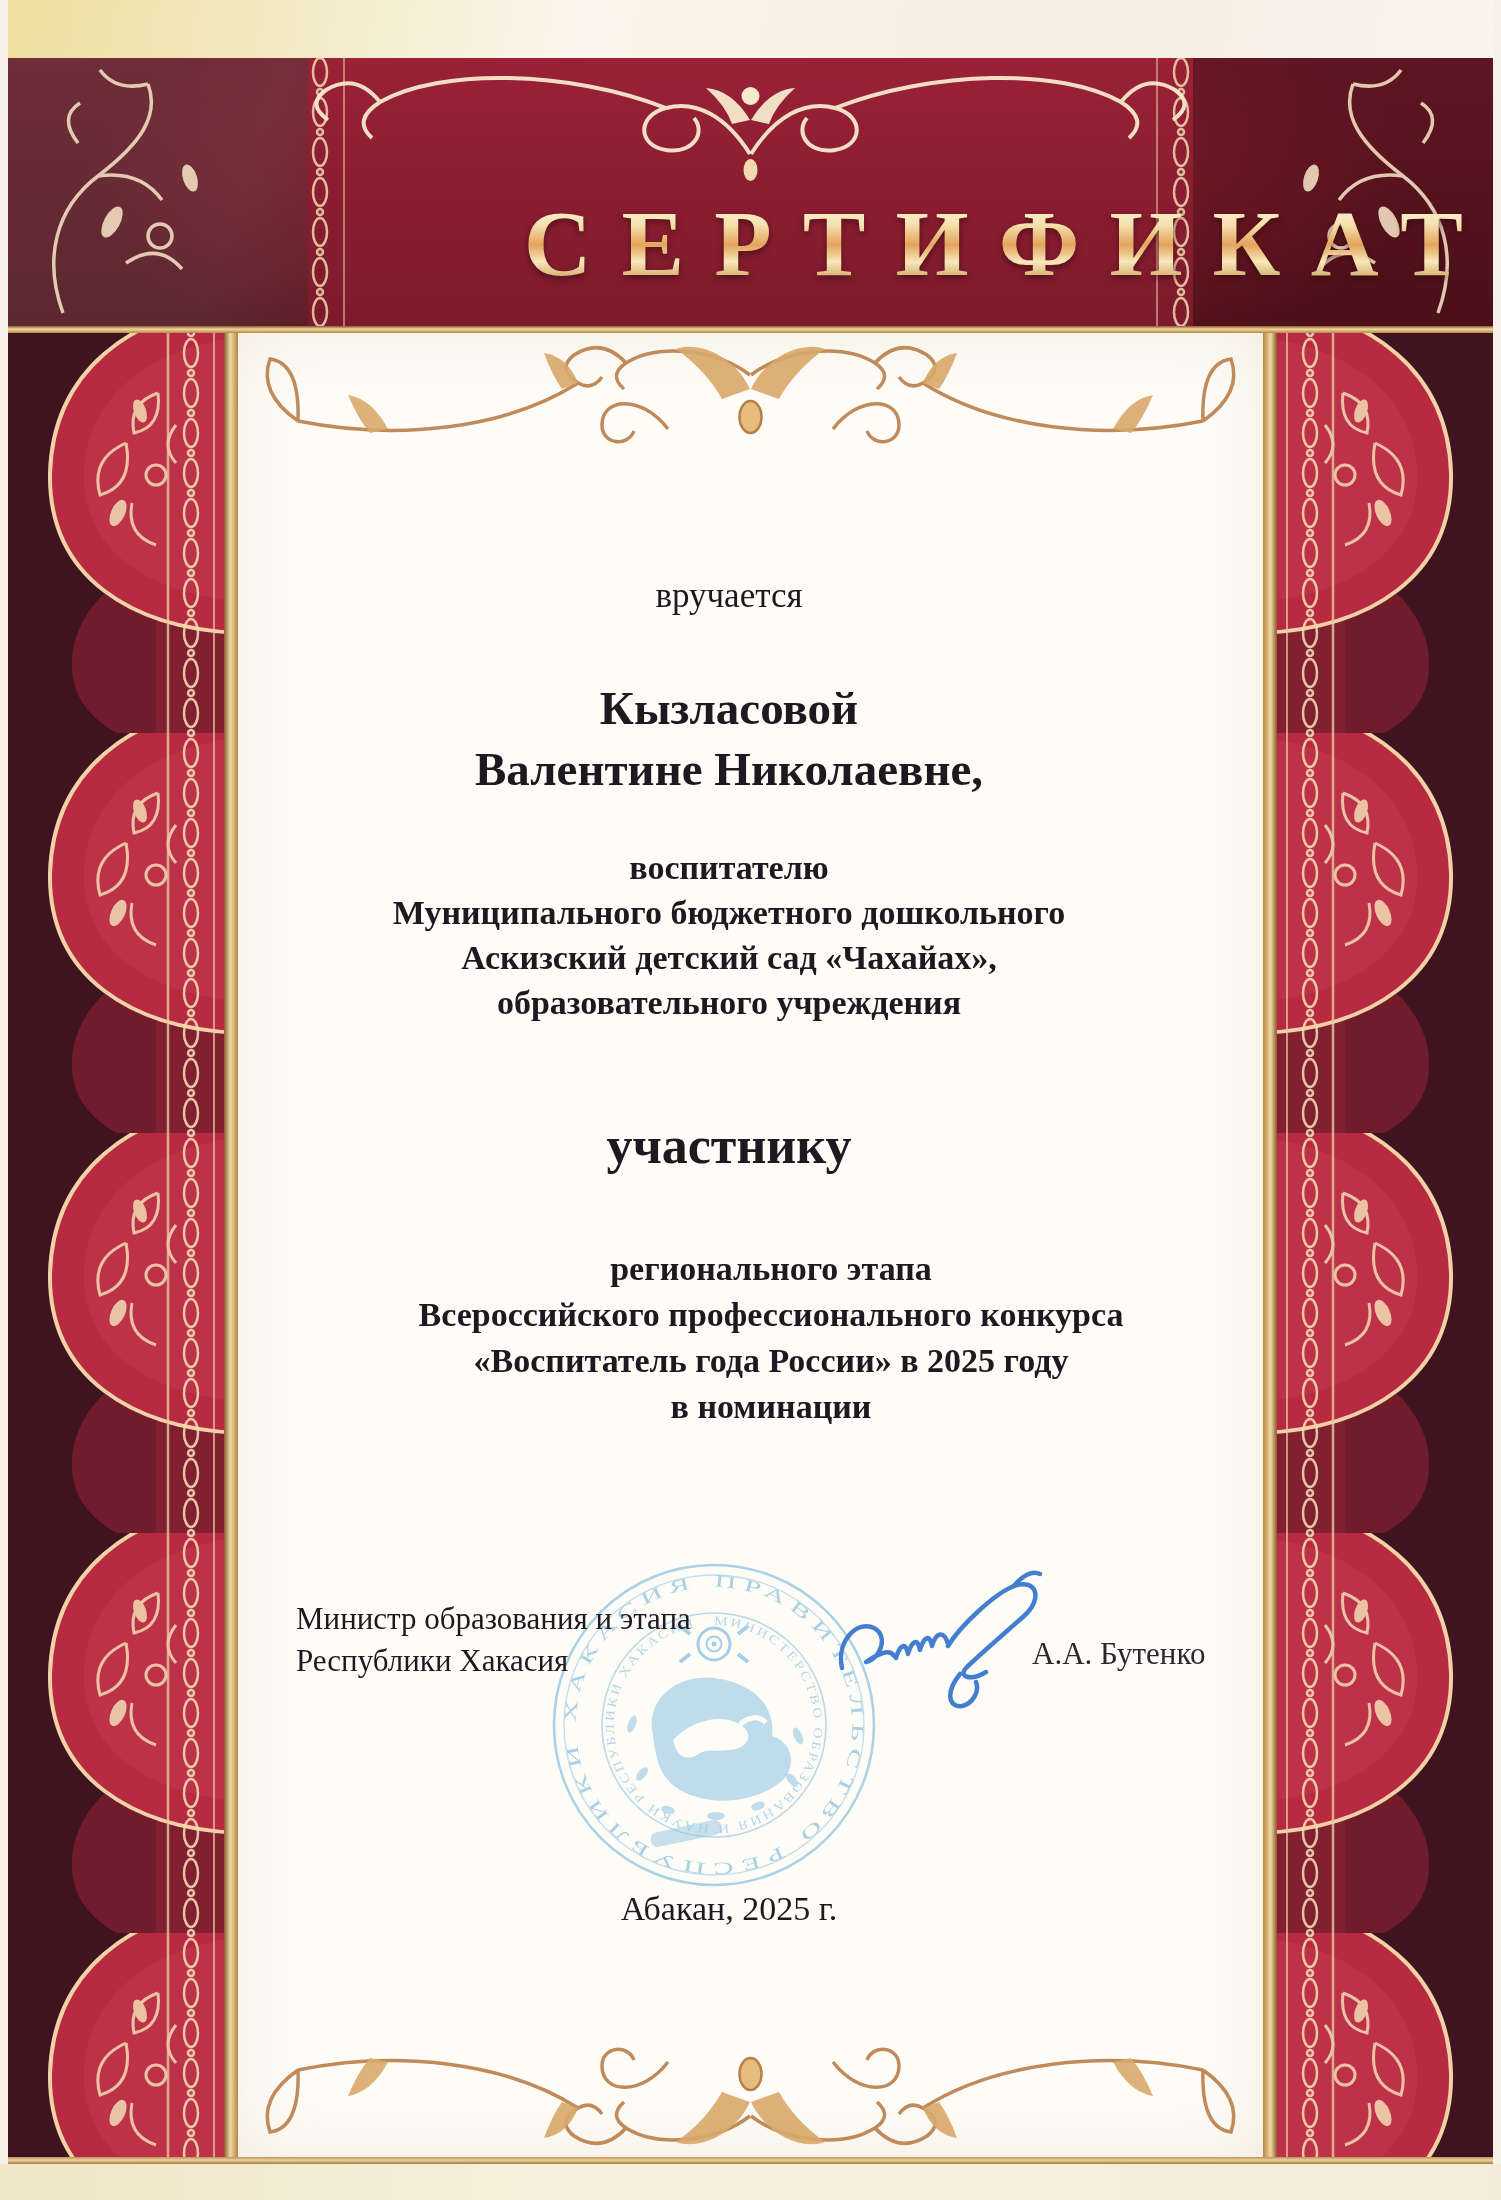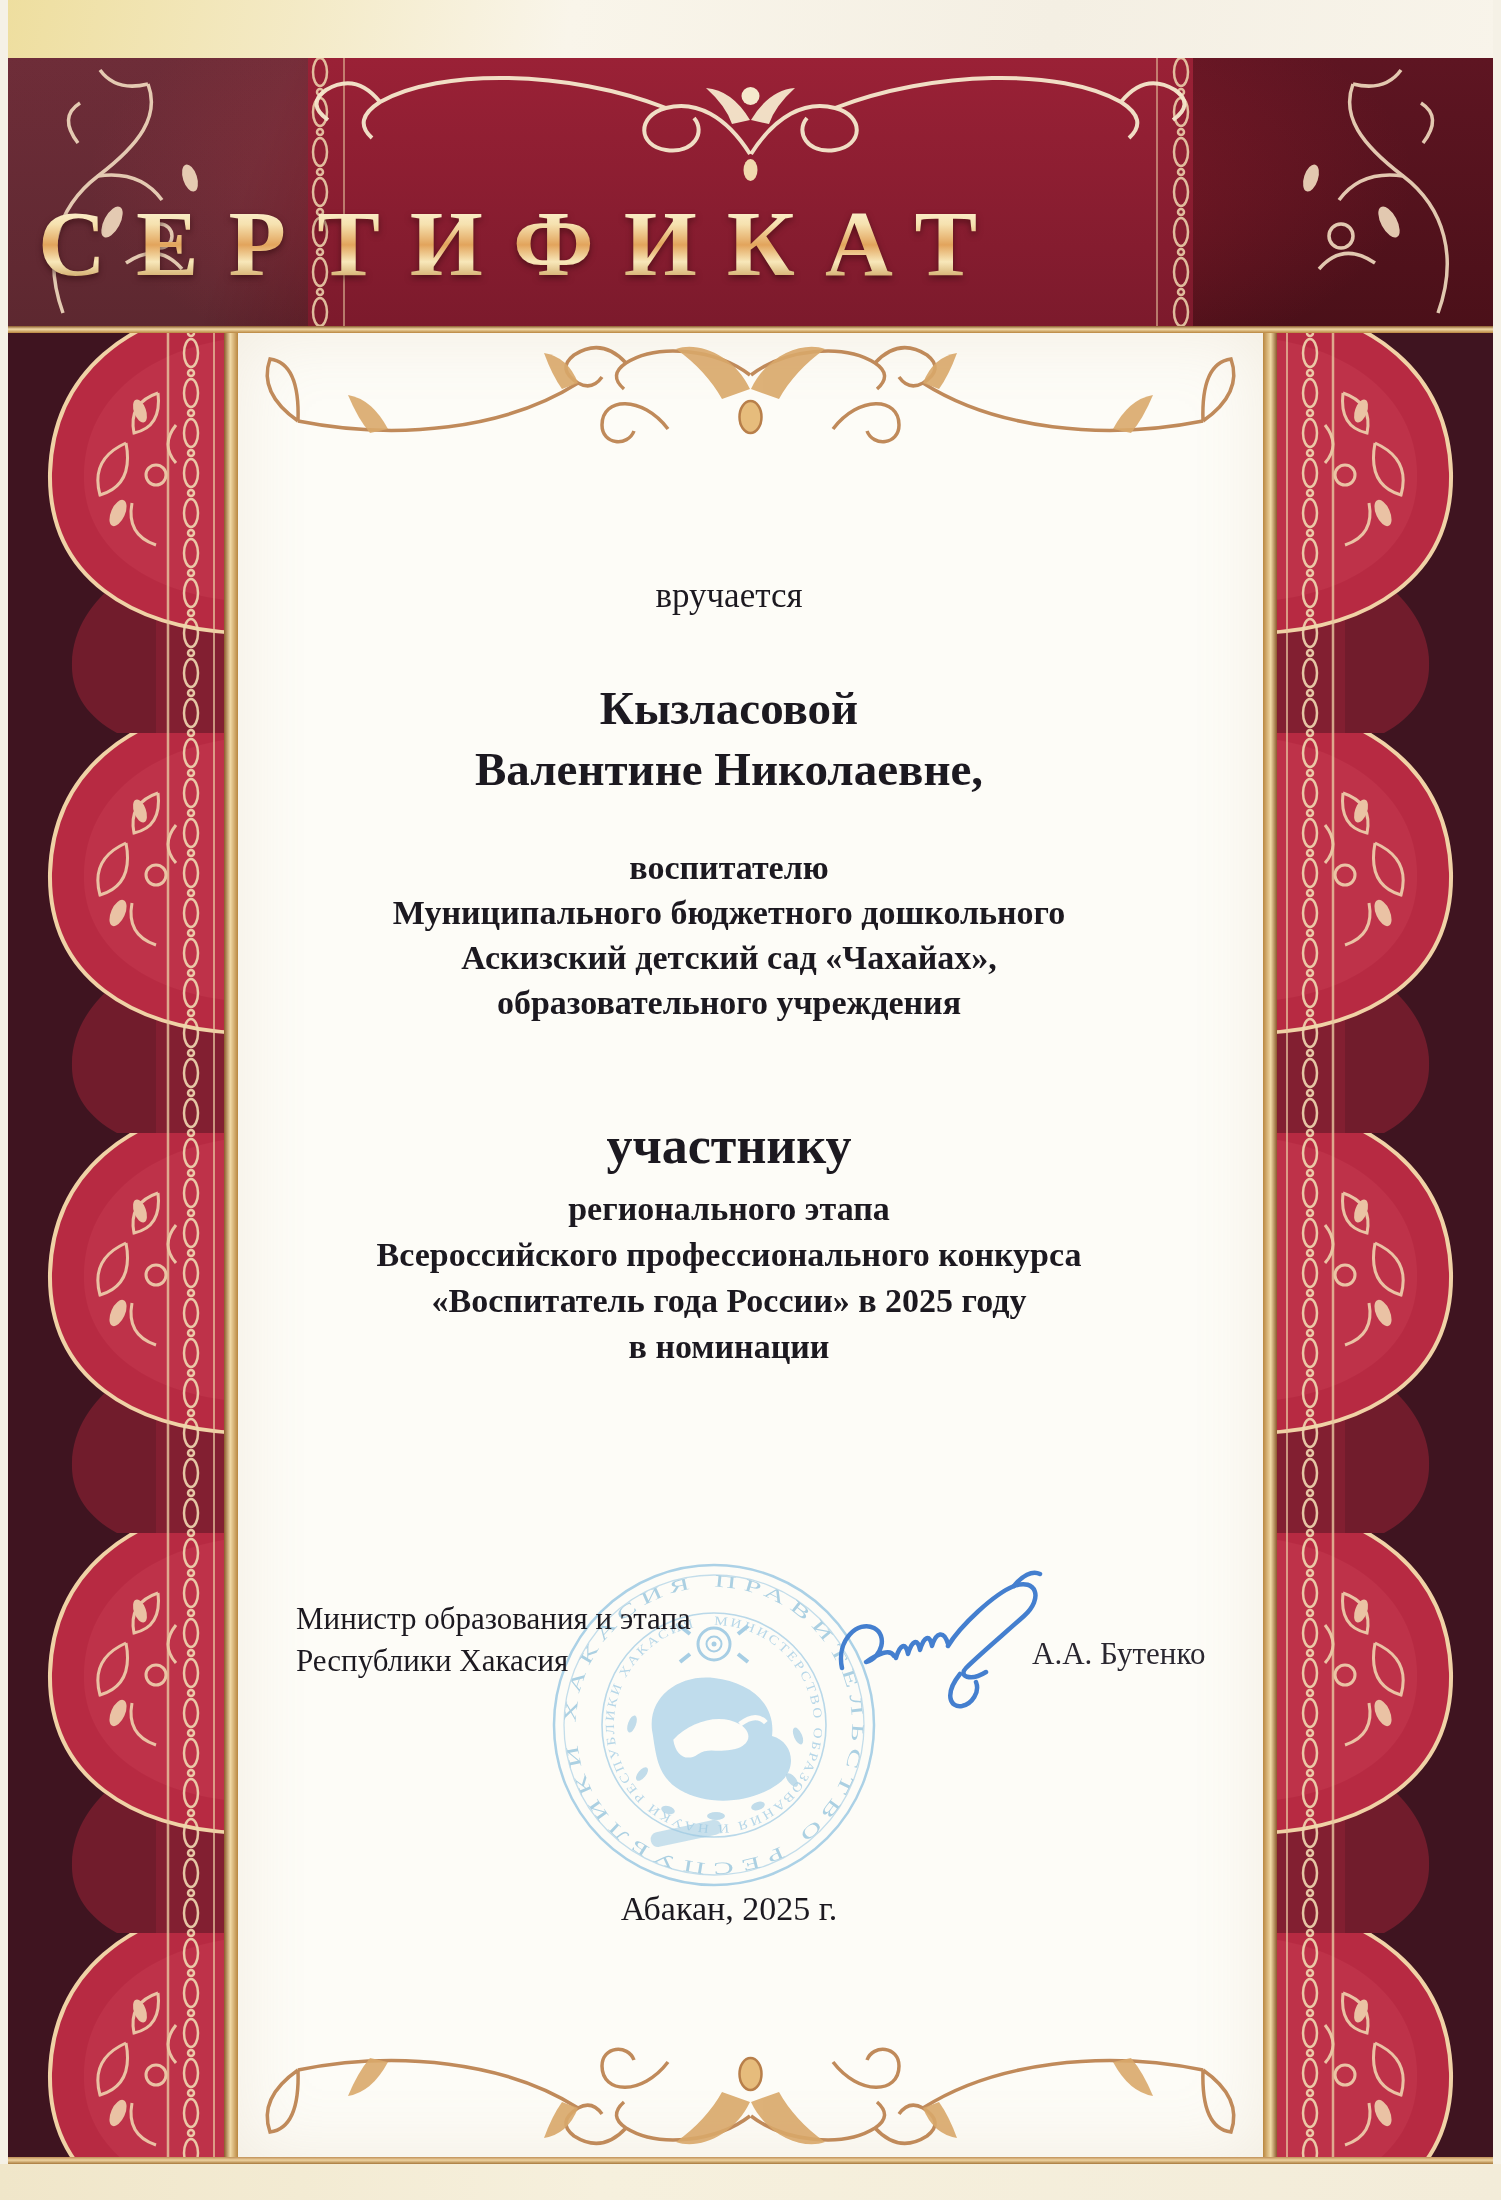--- a/index.html
+++ b/index.html
@@ -24,21 +24,21 @@
       linear-gradient(180deg,#64ololder 0%,#5a1420 100%);
     background-color:#571320;
     background-image:
       linear-gradient(110deg, rgba(255,255,255,.10) 18%, rgba(255,255,255,0) 34%),
       radial-gradient(ellipse 62% 130% at 50% 45%, rgba(170,33,52,.75), rgba(0,0,0,0) 72%),
       linear-gradient(180deg,#5e1522,#4b1019);
   }
   .band-svg{position:absolute;left:0;top:0;}
   .cert-title{
     position:absolute;left:0;top:138px;width:100%;
-    text-align:left;padding-left:30px;box-sizing:border-box;
+    text-align:right;padding-left:30px;box-sizing:border-box;
     font-size:94px;font-weight:bold;letter-spacing:30px;line-height:1;
     background:linear-gradient(180deg,#fff8e0 4%,#f6e2b0 30%,#e2a45c 52%,#f8e8ba 70%,#c79a55 92%);
     -webkit-background-clip:text;background-clip:text;color:transparent;
     filter:drop-shadow(0 3px 3px rgba(40,5,8,.55));
     white-space:nowrap;
   }
   .gold-rule-top{position:absolute;left:8px;top:326px;width:1485px;height:7px;
     background:linear-gradient(180deg,#8a5a2c,#f0d9a6 45%,#b9863f);}
   .gold-rule-bottom{position:absolute;left:8px;top:2157px;width:1485px;height:7px;
     background:linear-gradient(180deg,#c09058,#eed3a0 45%,#a87a3c);}
@@ -55,21 +55,21 @@
   .flourish{position:absolute;left:238px;width:1025px;height:150px;}
   .flourish.top{top:333px;}
   .flourish.bottom{top:2008px;transform:scaleY(-1);}
 
   
   .tline{position:absolute;left:238px;width:982px;text-align:center;color:#1c1920;}
   .presented{top:576px;font-size:35px;}
   .name-block{top:678px;font-size:47px;font-weight:bold;line-height:61px;}
   .org-block{top:845px;font-size:34px;font-weight:bold;line-height:45px;}
   .award-head{top:1116px;font-size:52px;font-weight:bold;}
-  .award-block{top:1186px;font-size:34px;font-weight:bold;line-height:46px;}
+  .award-block{top:1246px;font-size:34px;font-weight:bold;line-height:46px;padding-left:42px;}
   .place-line{top:1890px;font-size:34px;}
 
   .minister{position:absolute;left:296px;top:1598px;width:560px;
     font-size:31px;line-height:42px;color:#1c1920;text-align:left;z-index:6;}
   .official-name{position:absolute;left:1032px;top:1636px;width:260px;
     font-size:31px;color:#2a2730;text-align:left;z-index:6;}
 
   .seal{position:absolute;left:545px;top:1556px;width:338px;height:338px;z-index:4;}
   .signature{position:absolute;left:828px;top:1568px;width:240px;height:160px;z-index:7;}
   .ztext{z-index:8;}

